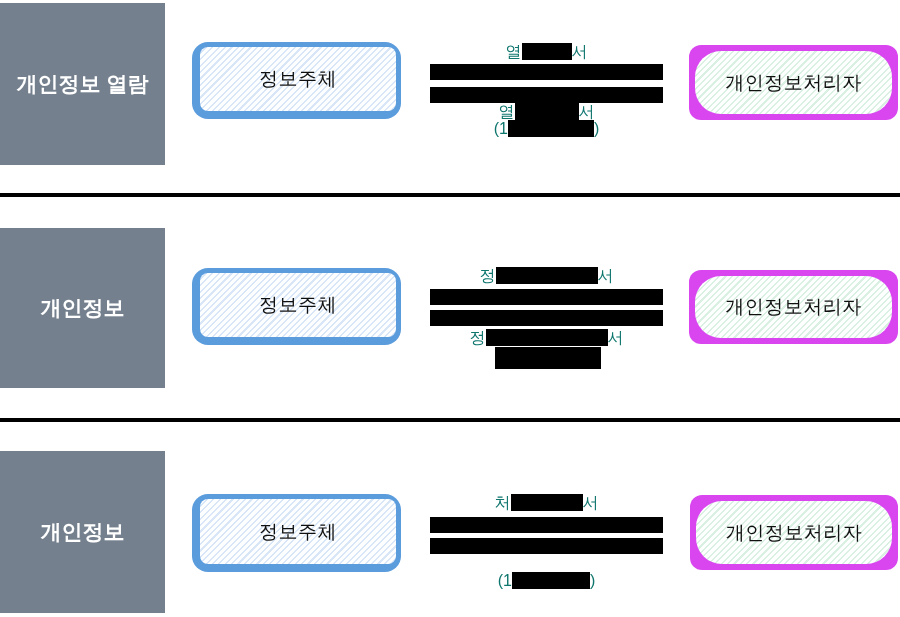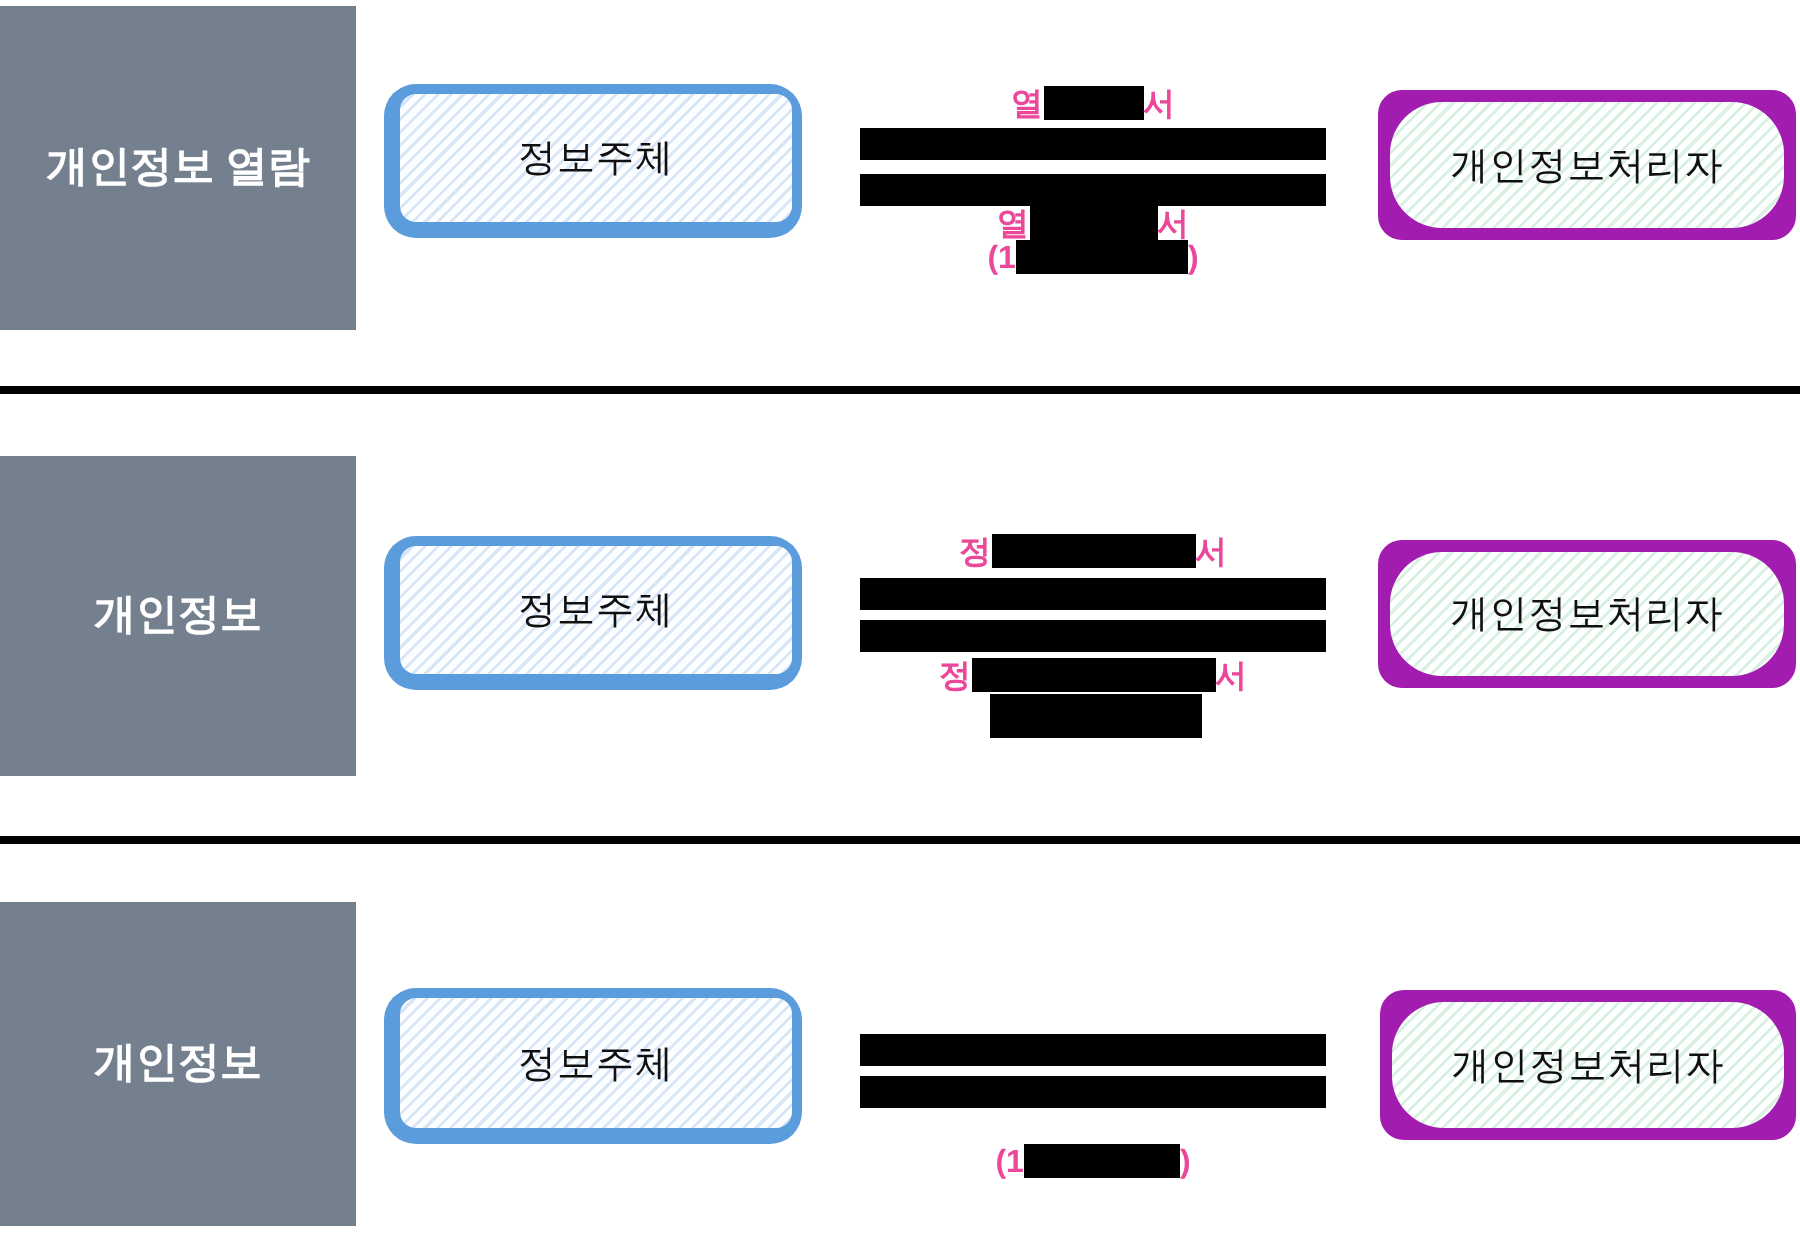--- a/index.html
+++ b/index.html
@@ -2,45 +2,45 @@
 <html><head>
 <meta charset="utf-8">
 <style>
   html,body{margin:0;padding:0;background:#ffffff;}
   .canvas{
     position:relative;width:900px;height:617px;background:#ffffff;overflow:hidden;
     font-family:"Liberation Sans","DejaVu Sans",sans-serif;
   }
   
   .cat{
-    position:absolute;left:0;width:178px;background:#74808E;color:#ffffff;
+    position:absolute;left:0;width:165px;background:#74808E;color:#ffffff;
     display:flex;flex-direction:column;align-items:center;justify-content:center;
     font-size:21px;font-weight:bold;line-height:1.4;text-align:center;
   }
   
   .pill{position:absolute;}
   .pill.blue{background:#5B9CDD;border-radius:16px;}
-  .pill.green{background:#a21caf;border-radius:12px;text-decoration:underline;}
+  .pill.green{background:#d946ef;border-radius:12px;text-decoration:underline;}
   .pill-inner{
     position:absolute;display:flex;align-items:center;justify-content:center;
     font-size:19px;font-weight:500;color:#101010;letter-spacing:0.5px;
   }
   .blue .pill-inner{
     inset:5px 5px 8px 8px;border-radius:8px;
     background:repeating-linear-gradient(-45deg,#fdfeff 0 3px,#d8e6f8 3px 4.5px);
   }
   .green .pill-inner{
     inset:6px;border-radius:26px;
     background:repeating-linear-gradient(-45deg,#feffff 0 3px,#d9f0e3 3px 4.5px);
   }
   
   .bar{position:absolute;left:430px;width:233px;height:16px;background:#000000;}
   .albl{
     position:absolute;left:430px;width:233px;text-align:center;
-    font-size:16px;font-weight:bold;color:#ec4899;white-space:nowrap;line-height:18px;
+    font-size:16px;font-weight:normal;color:#0f766e;white-space:nowrap;line-height:18px;
   }
   .redact{display:inline-block;height:17px;background:#000000;vertical-align:-3px;}
   .solidbox{position:absolute;background:#000000;}
   .divider{position:absolute;left:0;width:900px;height:4px;background:#000000;}
   
   .w-r1t{width:50px;}  .w-r1b{width:64px;}  .w-r1s{width:86px;}
   .w-r2t{width:102px;} .w-r2b{width:122px;}
   .w-r3t{width:72px;}  .w-r3b{width:58px;}  .w-r3s{width:78px;}
 </style>
 </head>
@@ -99,20 +99,23 @@
   <div class="divider" style="top:418px;"></div>
 
   <div class="cat" style="top:451px;height:162px;">
     <span>개인정보</span>
   </div>
 
   <div class="pill blue" style="left:192px;top:494px;width:209px;height:78px;">
     <div class="pill-inner">정보주체</div>
   </div>
 
+  <div class="albl" style="top:494px;">
+    <span>처</span><span class="redact w-r3t"></span><span>서</span>
+  </div>
   <div class="bar" style="top:517px;"></div>
   <div class="bar" style="top:538px;"></div>
   <div class="albl" style="top:572px;">
     <span>(1</span><span class="redact w-r3s"></span><span>)</span>
   </div>
 
   <div class="pill green" style="left:690px;top:495px;width:208px;height:75px;">
     <div class="pill-inner">개인정보처리자</div>
   </div>
 

